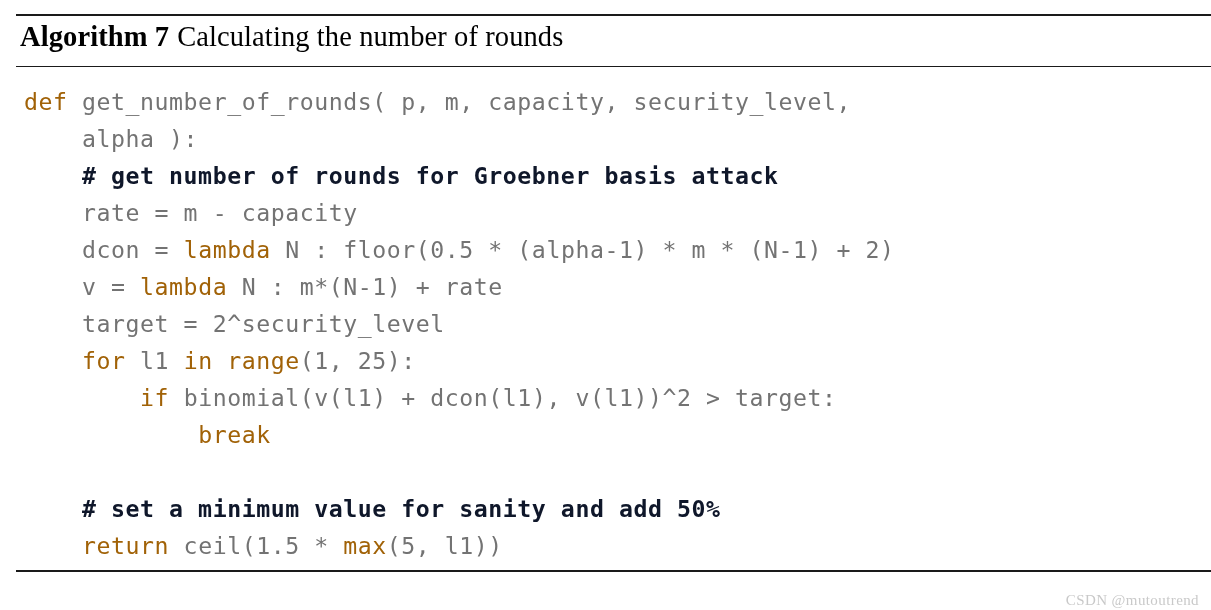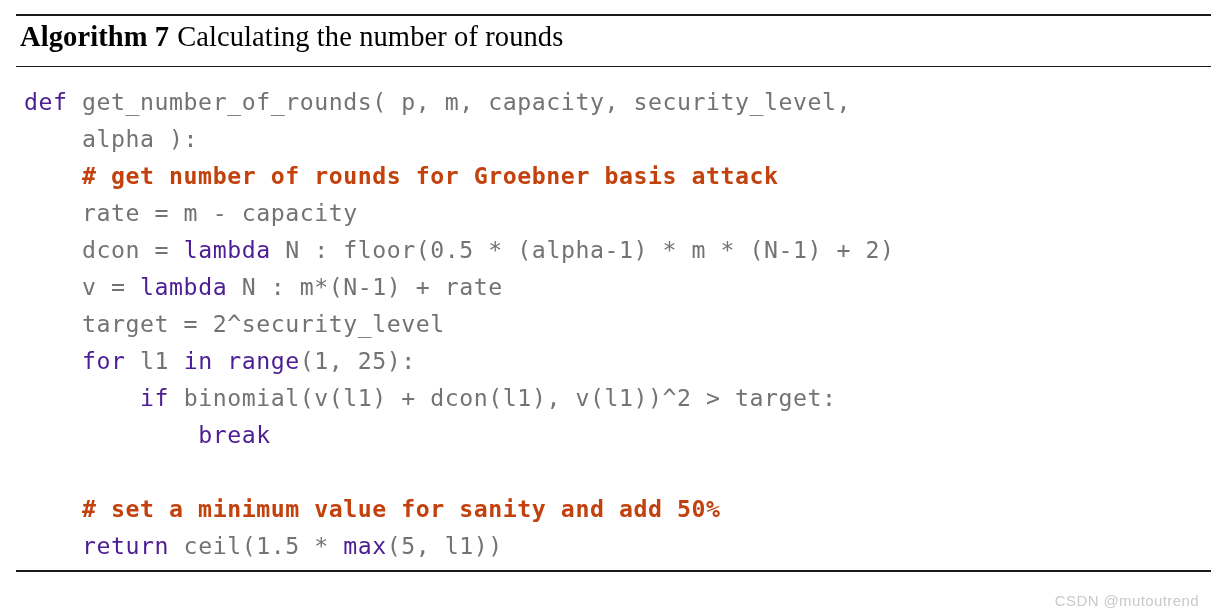--- a/index.html
+++ b/index.html
@@ -73,36 +73,36 @@
   }
   .code-line {
     height: 37px;
     white-space: pre;
   }
   .code-line.blank {
     height: 37px;
   }
 
   .tok-kw {
-    color: #4c1d95;
+    color: #a16207;
   }
   .tok-com {
-    color: #c2410c;
+    color: #0f172a;
     font-weight: bold;
   }
   .tok-plain {
     color: #737373;
   }
 
   
   .watermark {
     position: absolute;
     right: 12px;
     bottom: 1px;
-    font-family: Liberation Sans, sans-serif;
+    font-family: Liberation Serif, serif;
     font-size: 15px;
     letter-spacing: 0.4px;
     color: #c9c9c9;
     white-space: nowrap;
     user-select: none;
     margin-left: 24px;
   }
 </style>
 </head>
 <body>

